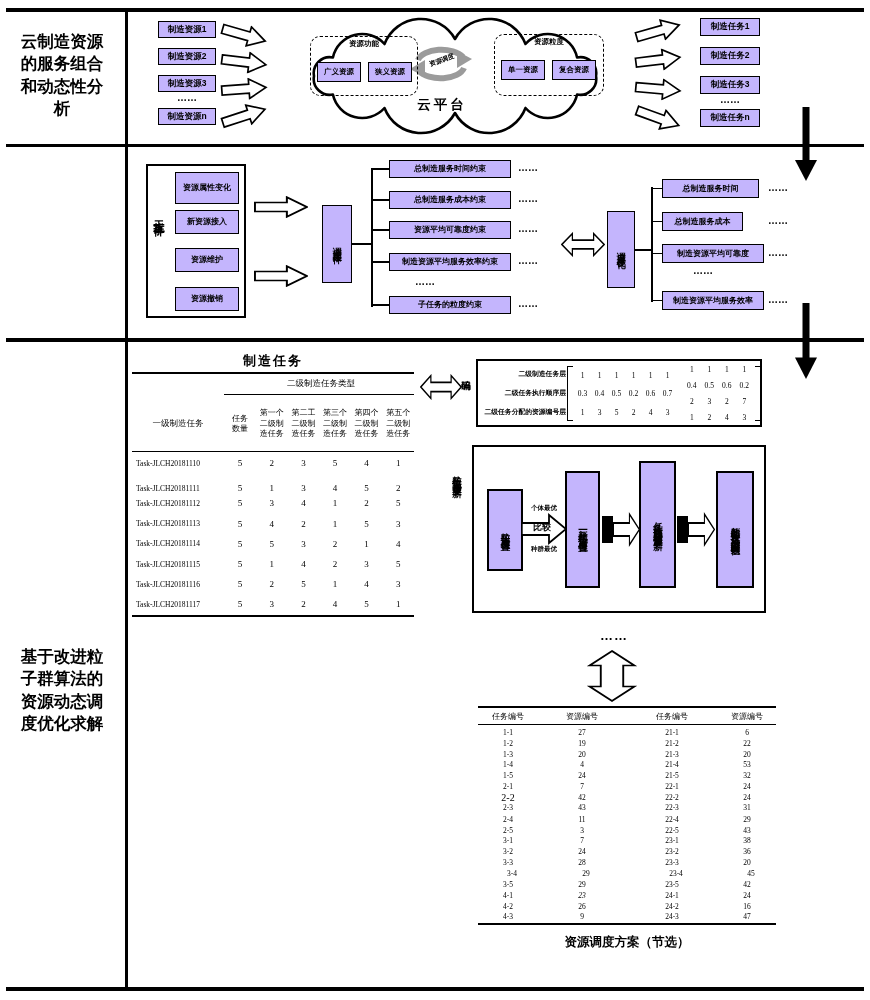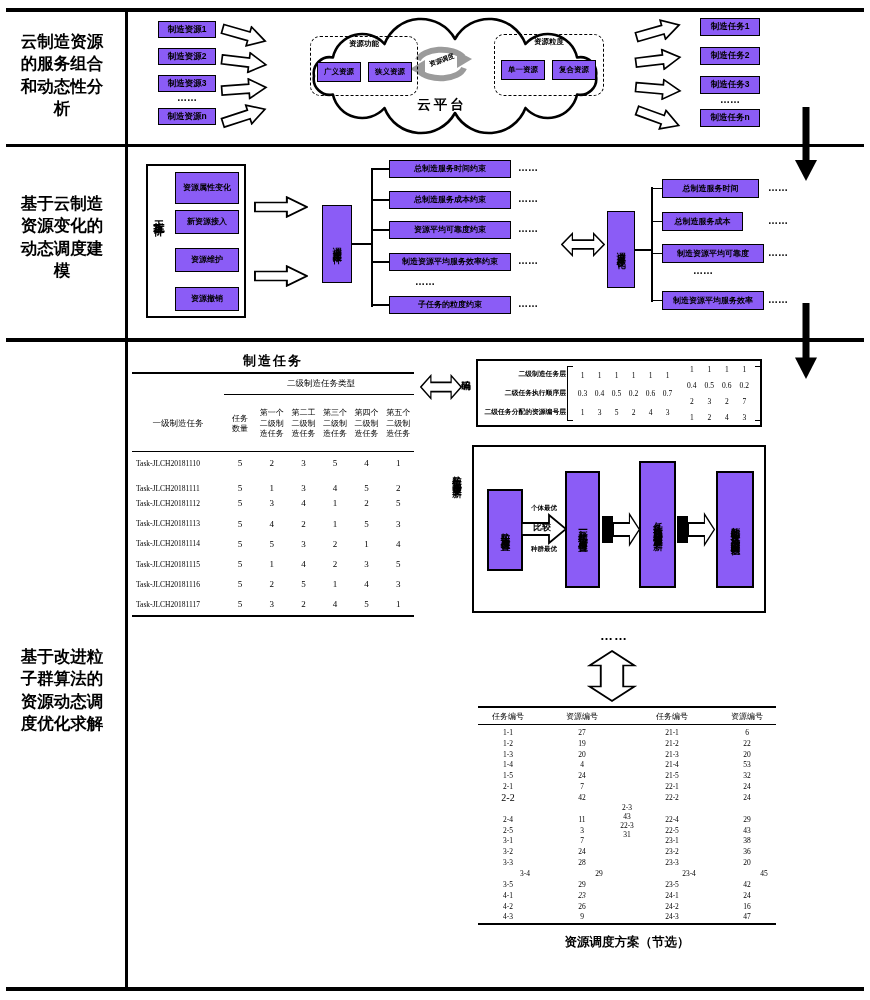--- a/index.html
+++ b/index.html
@@ -1,21 +1,21 @@
 <!DOCTYPE html>
 <html><head>
 <meta charset="utf-8">
 <style>
   html,body{margin:0;padding:0;background:#e8e8e8;}
   .canvas{position:relative;width:870px;height:1000px;background:#fff;overflow:hidden;
           font-family:"Liberation Sans","DejaVu Sans",sans-serif;color:#000;}
   .abs{position:absolute;}
   .hline,.vline{position:absolute;background:#000;}
   .side-label{position:absolute;width:88px;font-size:16.5px;font-weight:bold;text-align:center;line-height:1.35;}
-  .bx{position:absolute;border:1.6px solid #000;background:#8b5cf6;display:flex;align-items:center;justify-content:center;
+  .bx{position:absolute;border:1.6px solid #000;background:#c4b5fd;display:flex;align-items:center;justify-content:center;
       text-align:center;font-weight:bold;box-sizing:border-box;line-height:1.15;}
   .bx2{position:absolute;border:2px solid #000;background:#fff;box-sizing:border-box;}
   .vtext{writing-mode:vertical-rl;text-orientation:upright;letter-spacing:1.5px;font-weight:bold;}
   .dgroup{position:absolute;border:1.7px dashed #000;border-radius:10px;}
   .dg-title{position:absolute;top:2px;left:0;right:0;text-align:center;font-size:7.5px;font-weight:bold;}
   .cloud-name{position:absolute;text-align:center;font-size:13.5px;font-weight:bold;letter-spacing:3px;}
   .tbl-title{position:absolute;text-align:center;font-size:13px;font-weight:bold;letter-spacing:2px;}
   .dots{position:absolute;font-weight:bold;}
   .serif{font-family:"Liberation Serif","DejaVu Serif",serif;}
   .cell{display:flex;align-items:center;justify-content:center;}
@@ -29,21 +29,20 @@
 
 <div class="canvas" id="canvas">
 
   <div class="hline" style="left:6px;top:8px;width:858px;height:3.5px"></div>
   <div class="hline" style="left:6px;top:144px;width:858px;height:3px"></div>
   <div class="hline" style="left:6px;top:338px;width:858px;height:3.5px"></div>
   <div class="hline" style="left:6px;top:987px;width:858px;height:3.5px"></div>
   <div class="vline" style="left:125px;top:8px;width:2.6px;height:982px"></div>
 
   <div class="side-label" style="left:18px;top:30px">云制造资源的服务组合和动态性分析</div>
-  <div class="side-label" style="left:18px;top:192px">基于云制造资源变化的动态调度建模</div>
   <div class="side-label" style="left:18px;top:645px">基于改进粒子群算法的资源动态调度优化求解</div>
 
   <svg width="0" height="0" style="position:absolute" aria-hidden="true">
     <defs>
       <g id="ar">
           <polygon points="0.8,6.5 28,6.5 28,1.2 45,11 28,20.8 28,15.5 0.8,15.5" fill="#fff" stroke="#000" stroke-width="1.7"></polygon>
         </g>
       <g id="ar2">
           <polygon points="0.8,10 28,10 28,2 45,16 28,30 28,22 0.8,22" fill="#fff" stroke="#000" stroke-width="1.8"></polygon>
         </g>
@@ -367,21 +366,21 @@
         <div class="cell" style="width: 88px; font-size: 7.5px;">7</div>
         <div class="cell" style="width: 92px; font-size: 7.5px;">22-1</div>
         <div class="cell" style="width: 58px; font-size: 7.5px;">24</div>
       </div>
       <div class="serif" style="position: absolute; left: 0px; top: 86.1px; width: 298px; height: 10.85px; display: flex; align-items: center;">
         <div class="cell" style="width: 60px; font-size: 10px;">2-2</div>
         <div class="cell" style="width: 88px; font-size: 7.5px;">42</div>
         <div class="cell" style="width: 92px; font-size: 7.5px;">22-2</div>
         <div class="cell" style="width: 58px; font-size: 7.5px;">24</div>
       </div>
-      <div class="serif" style="position: absolute; left: 0px; top: 96.95px; width: 298px; height: 10.85px; display: flex; align-items: center; flex-direction: column;">
+      <div class="serif" style="position: absolute; left: 0px; top: 96.95px; width: 298px; height: 10.85px; display: flex; align-items: flex-start;">
         <div class="cell" style="width: 60px; font-size: 7.5px;">2-3</div>
         <div class="cell" style="width: 88px; font-size: 7.5px;">43</div>
         <div class="cell" style="width: 92px; font-size: 7.5px;">22-3</div>
         <div class="cell" style="width: 58px; font-size: 7.5px;">31</div>
       </div>
       <div class="serif" style="position: absolute; left: 0px; top: 107.8px; width: 298px; height: 10.85px; display: flex; align-items: center;">
         <div class="cell" style="width: 60px; font-size: 7.5px;">2-4</div>
         <div class="cell" style="width: 88px; font-size: 7.5px;">11</div>
         <div class="cell" style="width: 92px; font-size: 7.5px;">22-4</div>
         <div class="cell" style="width: 58px; font-size: 7.5px;">29</div>
@@ -403,21 +402,21 @@
         <div class="cell" style="width: 88px; font-size: 7.5px;">24</div>
         <div class="cell" style="width: 92px; font-size: 7.5px;">23-2</div>
         <div class="cell" style="width: 58px; font-size: 7.5px;">36</div>
       </div>
       <div class="serif" style="position: absolute; left: 0px; top: 151.2px; width: 298px; height: 10.85px; display: flex; align-items: center;">
         <div class="cell" style="width: 60px; font-size: 7.5px;">3-3</div>
         <div class="cell" style="width: 88px; font-size: 7.5px;">28</div>
         <div class="cell" style="width: 92px; font-size: 7.5px;">23-3</div>
         <div class="cell" style="width: 58px; font-size: 7.5px;">20</div>
       </div>
-      <div class="serif" style="position: absolute; left: 17px; top: 162.05px; width: 298px; height: 10.85px; display: flex; align-items: center; justify-content: space-between;">
+      <div class="serif" style="position: absolute; left: 4px; top: 162.05px; width: 298px; height: 10.85px; display: flex; align-items: center; justify-content: space-between;">
         <div class="cell" style="width: 60px; font-size: 7.5px;">3-4</div>
         <div class="cell" style="width: 88px; font-size: 7.5px;">29</div>
         <div class="cell" style="width: 92px; font-size: 7.5px;">23-4</div>
         <div class="cell" style="width: 58px; font-size: 7.5px;">45</div>
       </div>
       <div class="serif" style="position: absolute; left: 0px; top: 172.9px; width: 298px; height: 10.85px; display: flex; align-items: center;">
         <div class="cell" style="width: 60px; font-size: 7.5px;">3-5</div>
         <div class="cell" style="width: 88px; font-size: 7.5px;">29</div>
         <div class="cell" style="width: 92px; font-size: 7.5px;">23-5</div>
         <div class="cell" style="width: 58px; font-size: 7.5px;">42</div>

